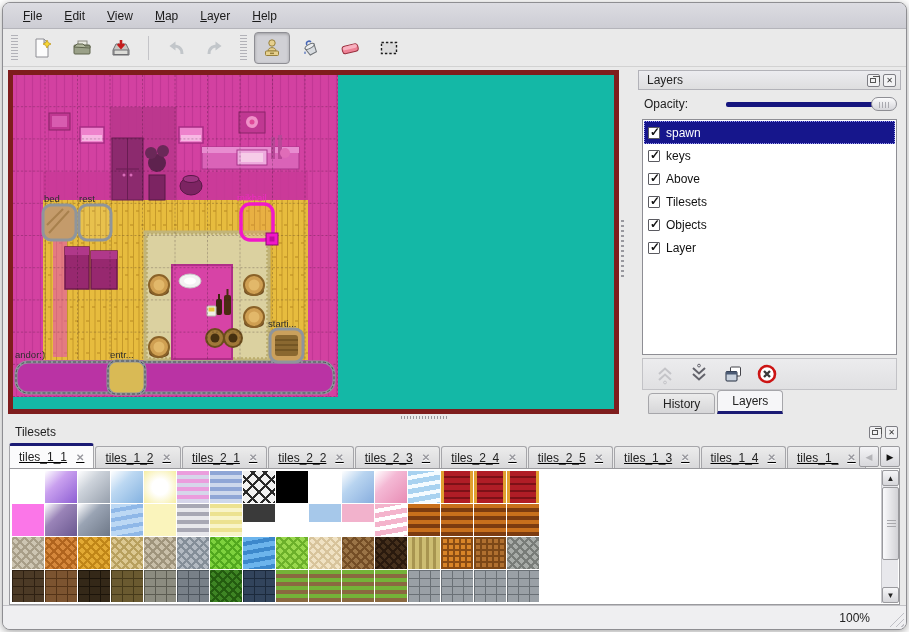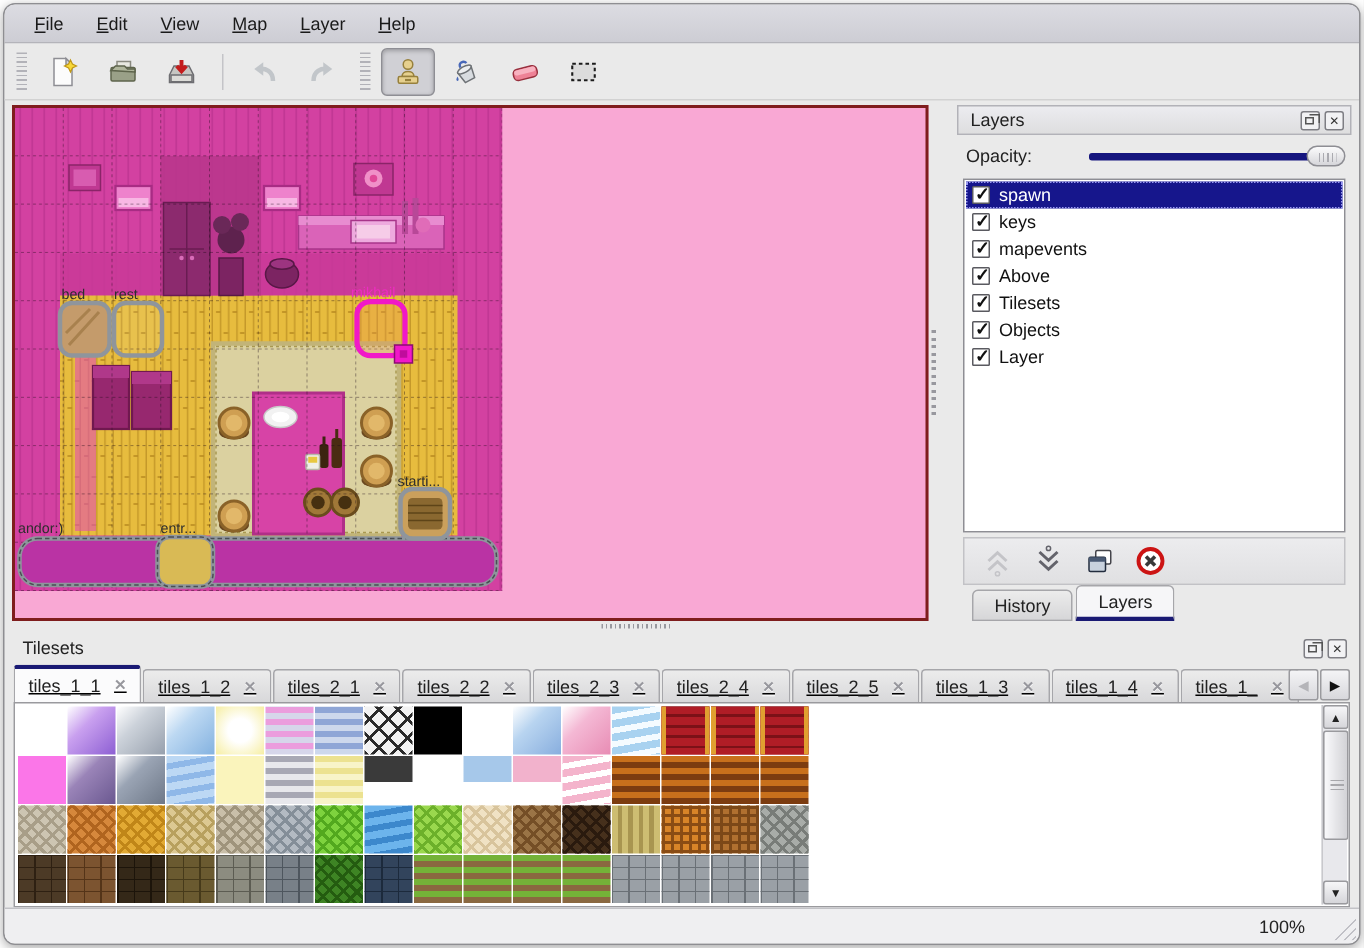--- a/index.html
+++ b/index.html
@@ -12,21 +12,21 @@
   .menu-item{padding:3px 10px;font-size:12px;color:#1a1a1a;cursor:default;text-align:center;}
   .menu-item::first-letter{text-decoration:underline;}
   
   .toolbar{height:38px;flex:0 0 38px;display:flex;align-items:center;padding:0 4px;gap:3px;background:#eaeaea;border-bottom:1px solid #d2d2d2;}
   .tb-handle{width:7px;height:26px;background:repeating-linear-gradient(180deg,#b2b2b8 0 1px,transparent 1px 3px);margin:0 4px;}
   .tb-sep{width:1px;height:24px;background:#c4c4c8;margin:0 6px;}
   .tb-btn{width:36px;height:32px;display:flex;align-items:center;justify-content:center;border-radius:4px;border:1px solid transparent;}
   .tb-btn.active{background:#d0d0d5;border:1px solid #8e8e94;box-shadow:inset 0 1px 3px rgba(0,0,0,.25);}
   
   .main{flex:1 1 auto;display:flex;min-height:0;padding:3px 0 0 5px;}
-  .map-view{width:611px;flex:0 0 611px;border:2px solid #7f1d1d;background:#f9a8d4;position:relative;overflow:hidden;}
+  .map-view{width:611px;flex:0 0 611px;border:5px solid #7f1d1d;background:#14b8a6;position:relative;overflow:hidden;}
   .v-splitter{width:7px;flex:0 0 7px;position:relative;}
   .v-splitter .grip{position:absolute;left:2px;top:150px;width:3px;height:60px;
     background:repeating-linear-gradient(180deg,#98989e 0 2px,transparent 2px 5px);}
   .dock{flex:1 1 auto;display:flex;flex-direction:column;padding-right:5px;min-width:0;margin-left:12px;}
   .dock-titlebar{height:20px;flex:0 0 20px;display:flex;align-items:center;background:linear-gradient(#ececf0,#dededf);
     border:1px solid #b2b2b8;padding:0 4px;}
   .dock-title{font-size:12px;color:#222;padding-left:4px;flex:1;}
   .mini-btn{width:13px;height:13px;border:1px solid #7e7e84;background:#f2f2f4;margin-left:3px;position:relative;
     display:flex;align-items:center;justify-content:center;font-size:8px;color:#333;border-radius:2px;}
   .float-glyph{position:absolute;left:2px;top:3px;width:6px;height:5px;border:1px solid #555;}
@@ -35,21 +35,21 @@
   .opacity-row{height:26px;flex:0 0 26px;display:flex;align-items:center;padding:2px 4px 0 6px;gap:28px;}
   .opacity-label{font-size:12px;color:#222;}
   .slider{flex:1;height:16px;position:relative;margin-left:8px;}
   .slider .groove{position:absolute;left:2px;right:16px;top:6px;height:5px;background:#15157e;border-radius:2px;}
   .slider .shandle{position:absolute;right:0;top:1px;width:26px;height:14px;border:1px solid #8e8e94;border-radius:7px;
     background:linear-gradient(#fbfbfc,#d6d6da);}
   .slider .shandle::after{content:"";position:absolute;left:7px;top:4px;width:12px;height:6px;
     background:repeating-linear-gradient(90deg,#aaaab0 0 1px,transparent 1px 3px);}
   
   .layers-list{flex:1 1 auto;margin:3px 4px 3px 4px;border:1px solid #8e8e94;background:#fff;overflow:hidden;padding:1px;}
-  .layer-row{height:18px;display:flex;align-items:center;gap:6px;padding:0 2px 0 4px;font-size:12px;color:#111;}
+  .layer-row{height:23px;display:flex;align-items:center;gap:6px;padding:0 2px 0 4px;font-size:12px;color:#111;}
   .layer-row.selected{background:#16168c;color:#fff;outline:1px dotted #9a9af0;outline-offset:-1px;}
   .cb{width:12px;height:12px;border:1px solid #5a5a60;background:#fff;flex:0 0 12px;position:relative;border-radius:1px;}
   .cb::after{content:"\2713";position:absolute;left:1px;top:-3px;font-size:12px;font-weight:bold;color:#111;}
   
   .layer-btns{height:32px;flex:0 0 32px;margin:0 4px;border:1px solid #c2c2c6;background:linear-gradient(#ececee,#e0e0e2);
     display:flex;align-items:center;gap:10px;padding:0 10px;}
   .lb{width:24px;height:24px;display:flex;align-items:center;justify-content:center;}
   
   .dock-tabbar{height:24px;flex:0 0 24px;display:flex;align-items:flex-end;padding-left:10px;}
   .dock-tab{height:21px;padding:0 14px;display:flex;align-items:center;font-size:12px;color:#222;
@@ -343,24 +343,20 @@
         </div>
       </div>
       <div class="layers-list">
           <div class="layer-row selected">
             <span class="cb"></span>
             <span>spawn</span>
           </div>
           <div class="layer-row">
             <span class="cb"></span>
             <span>keys</span>
-          </div>
-          <div class="layer-row">
-            <span class="cb"></span>
-            <span>mapevents</span>
           </div>
           <div class="layer-row">
             <span class="cb"></span>
             <span>Above</span>
           </div>
           <div class="layer-row">
             <span class="cb"></span>
             <span>Tilesets</span>
           </div>
           <div class="layer-row">

